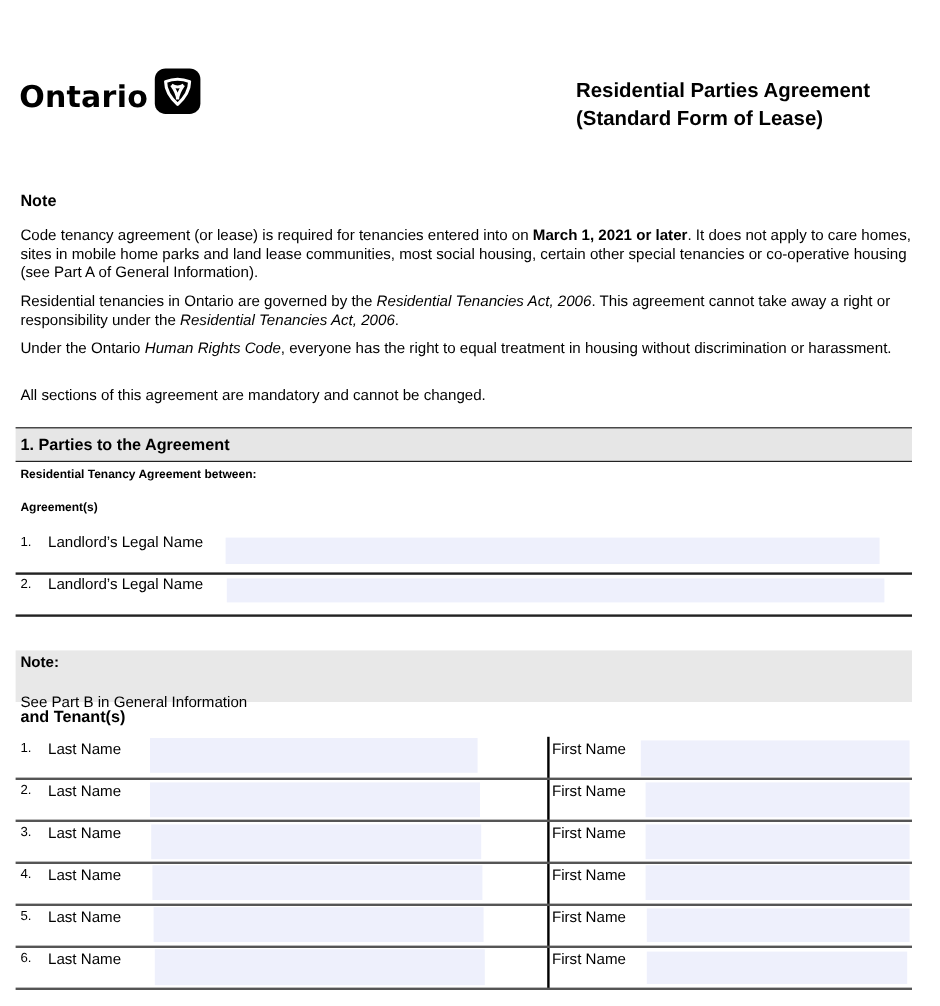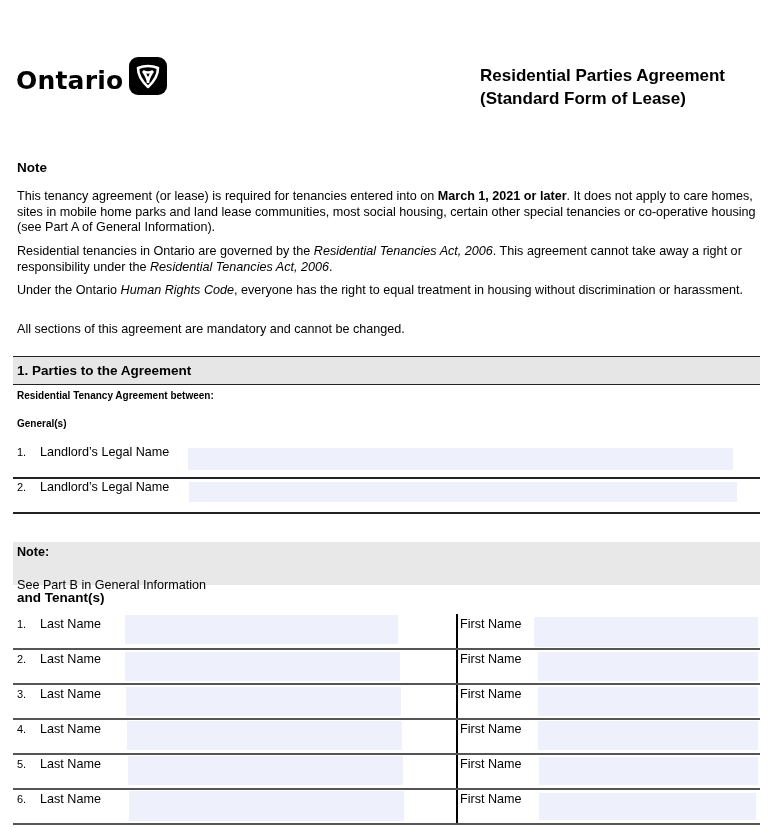--- a/index.html
+++ b/index.html
@@ -49,33 +49,33 @@
     </svg>
   </span>
 </div>
 <div class="doc-title">
   <div>Residential Parties Agreement</div>
   <div>(Standard Form of Lease)</div>
 </div>
 
 <div class="note-head">Note</div>
 <div class="para p1">
-  <span>This tenancy agreement (or lease) is required for tenancies entered into on </span><b>March 1, 2021 or later</b><span>. It does not apply to care homes, sites in mobile home parks and land lease communities, most social housing, certain other special tenancies or co-operative housing (see Part A of General Information).</span>
+  <span>Code tenancy agreement (or lease) is required for tenancies entered into on </span><b>March 1, 2021 or later</b><span>. It does not apply to care homes, sites in mobile home parks and land lease communities, most social housing, certain other special tenancies or co-operative housing (see Part A of General Information).</span>
 </div>
 <div class="para p2">
   <span>Residential tenancies in Ontario are governed by the </span><i>Residential Tenancies Act, 2006</i><span>. This agreement cannot take away a right or responsibility under the </span><i>Residential Tenancies Act, 2006</i><span>.</span>
 </div>
 <div class="para p3">
   <span>Under the Ontario </span><i>Human Rights Code</i><span>, everyone has the right to equal treatment in housing without discrimination or harassment.</span>
 </div>
 <div class="para p4">All sections of this agreement are mandatory and cannot be changed.</div>
 
 <div class="section-bar">1. Parties to the Agreement</div>
 <div class="label-bold lbl-between">Residential Tenancy Agreement between:</div>
-<div class="label-bold lbl-landlords">General(s)</div>
+<div class="label-bold lbl-landlords">Agreement(s)</div>
 
 <span class="num" style="top:446px">1.</span>
 <span class="row-label" style="left:40px;top:445px">Landlord’s Legal Name</span>
 <input class="field" style="left: 188px; top: 448px; width: 545px; height: 22px;" value="">
 <div class="hline" style="top:477px"></div>
 
 <span class="num" style="top:481px">2.</span>
 <span class="row-label" style="left:40px;top:480px">Landlord’s Legal Name</span>
 <input class="field" style="left: 189px; top: 482px; width: 548px; height: 20px;" value="">
 <div class="hline" style="top:512px"></div>

